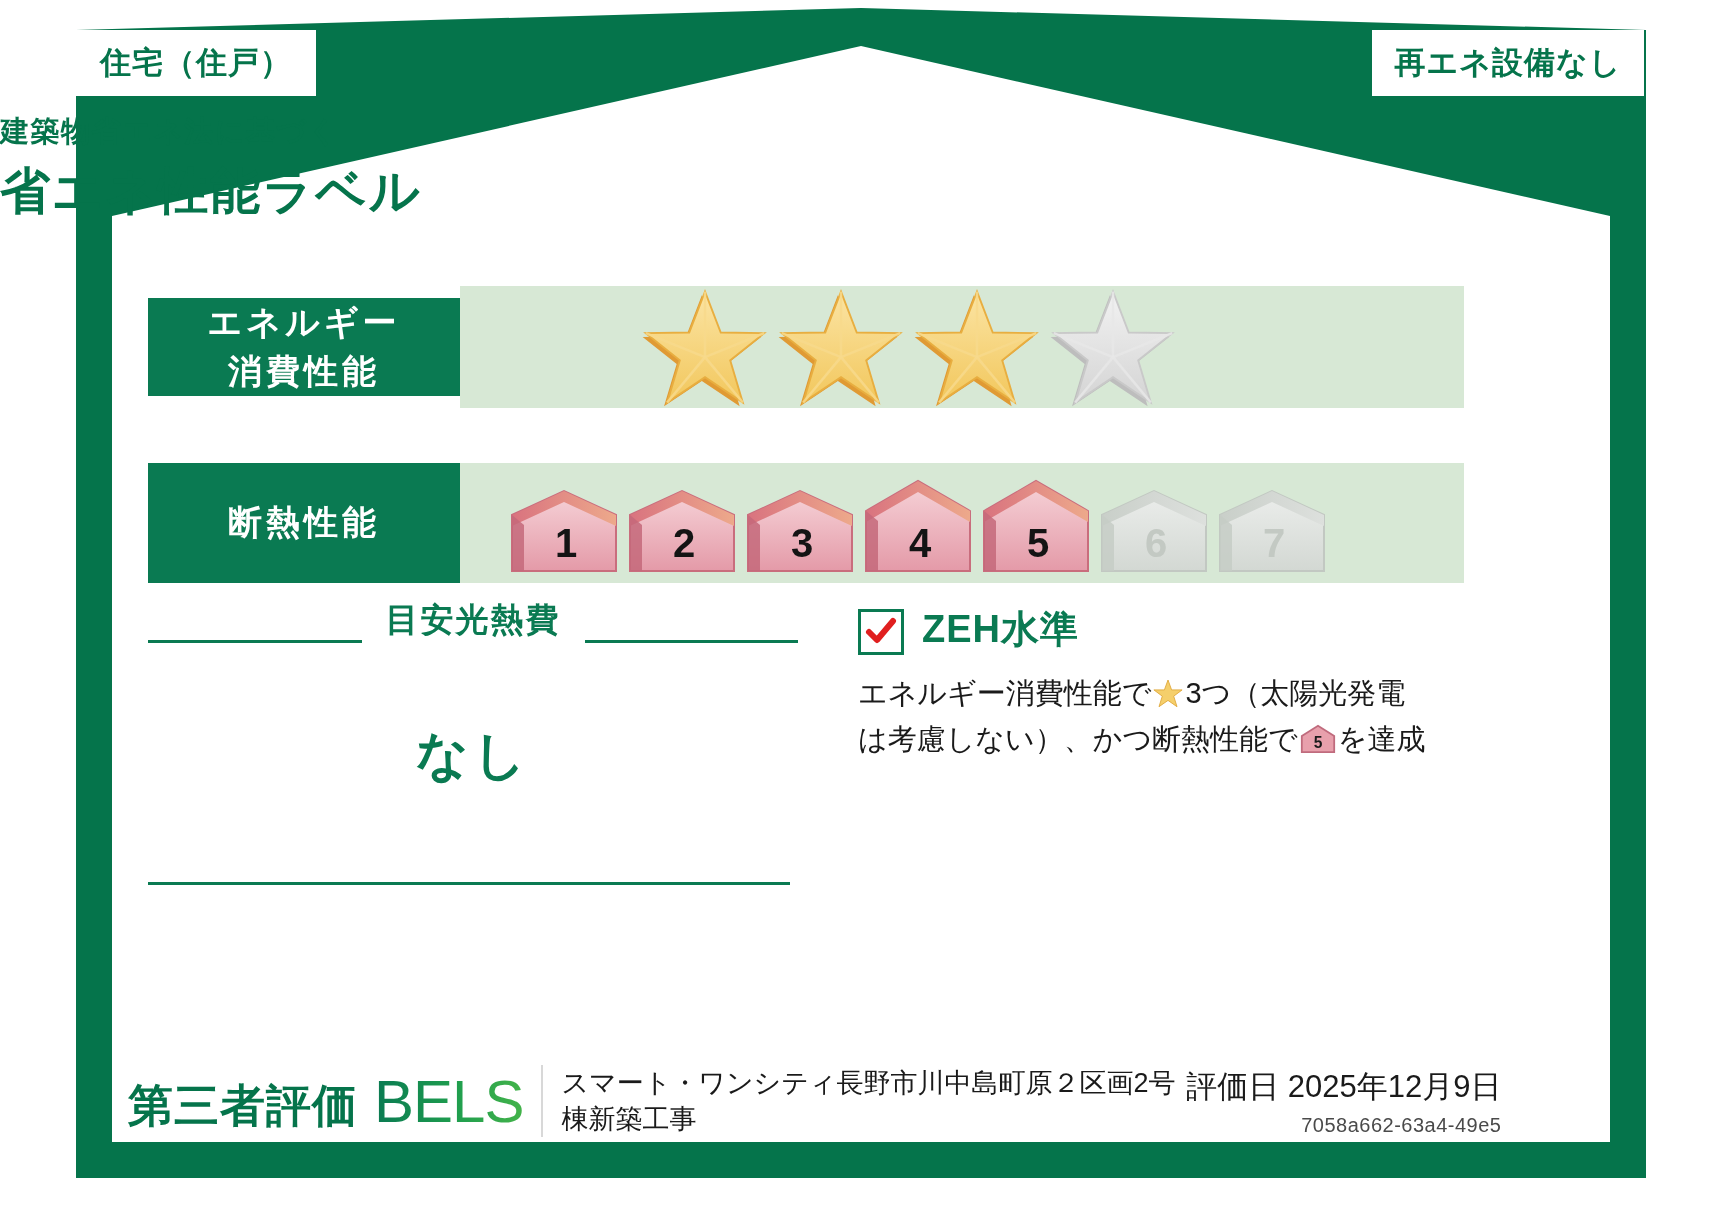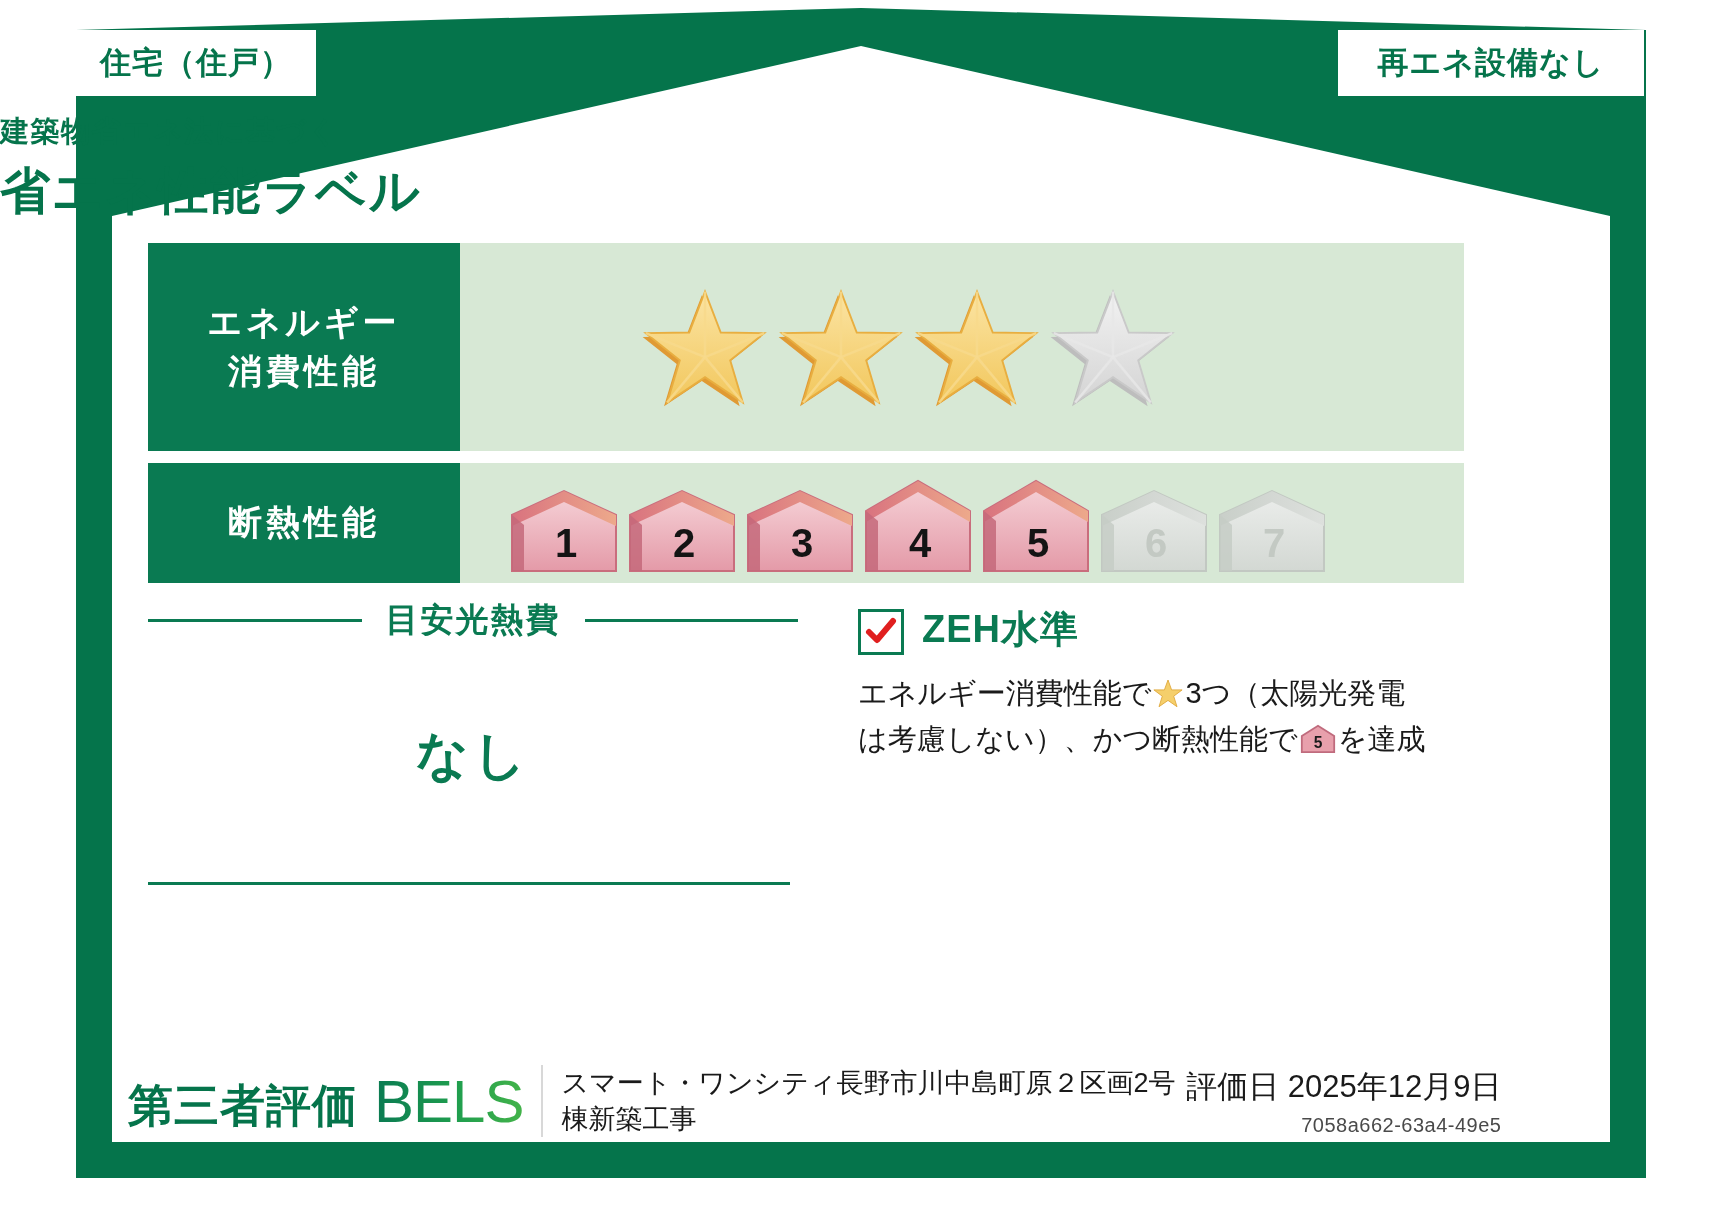--- a/index.html
+++ b/index.html
@@ -42,21 +42,21 @@
     z-index: 6;
     font-family: Liberation Serif, serif;
   }
   #badge-left {
     left: 76px; top: 30px;
     width: 240px; height: 66px;
     font-size: 31px;
   }
   #badge-right {
     right: 76px; top: 30px;
-    width: 306px; height: 66px;
+    width: 272px; height: 66px;
     font-size: 31px;
   }
 
   
   .title-area {
     position: absolute;
     left: 0; top: 112px; width: 1720px;
     text-align: left; z-index: 5;
   }
   #title-sub {
@@ -67,21 +67,21 @@
     color: #05744b; font-size: 50px; font-weight: bold;
     letter-spacing: 2px; margin-top: 6px;
   }
 
   
   .perf-row {
     position: absolute;
     display: flex; z-index: 5;
     left: 148px; width: 1316px;
   }
-  #row-energy { top: 243px; height: 208px; }
+  #row-energy { top: 243px; height: 208px; align-items: center; }
   #row-insulation { top: 463px; height: 120px; }
 
   .perf-label {
     width: 312px;
     background: #0a7a52;
     color: #ffffff;
     display: flex; flex-direction: column;
     align-items: center; justify-content: center;
     font-weight: bold;
     font-size: 34px;
@@ -109,21 +109,21 @@
     padding-bottom: 8px;
   }
   .house-ico { display: block; }
 
   
   #cost-section {
     position: absolute;
     left: 148px; top: 598px; width: 650px; z-index: 5;
   }
   .cost-head {
-    display: flex; align-items: center; gap: 24px;
+    display: flex; align-items: flex-end; gap: 24px;
   }
   .cost-rule { flex: 1; height: 3px; background: #0a7a52; }
   #cost-title {
     color: #0a7a52; font-size: 33px; font-weight: bold;
     letter-spacing: 2px; white-space: nowrap;
   }
   #cost-value {
     margin-top: 78px; text-align: center;
     color: #0a7a52; font-size: 52px; font-weight: bold;
     letter-spacing: 4px;

